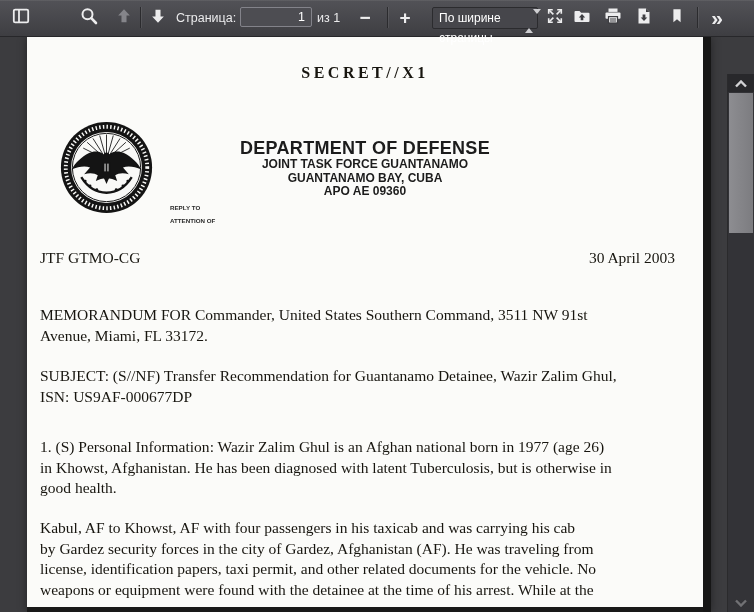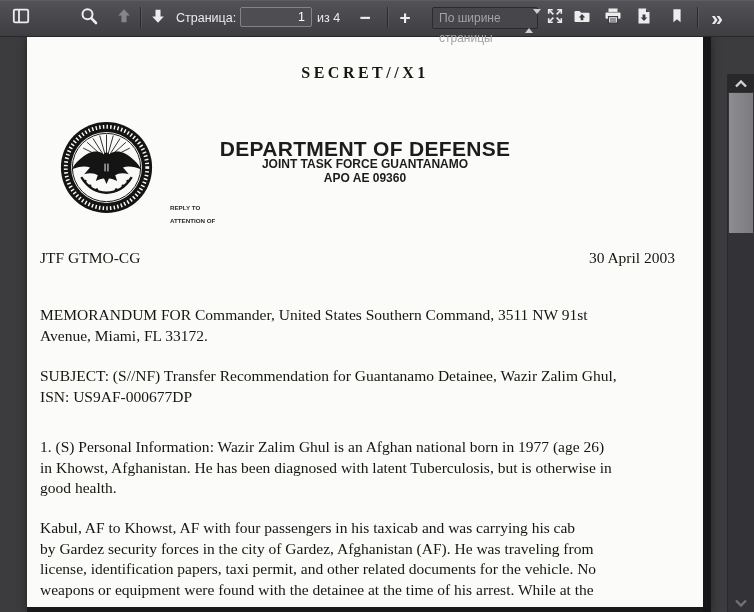--- a/index.html
+++ b/index.html
@@ -18,21 +18,21 @@
   .tlabel{position:absolute;top:0;height:42px;line-height:36px;color:#ebebec;
           font-size:12.5px;}
   .glyphbtn{color:#ededee;font-size:19px;font-weight:bold;line-height:26px;}
   #pageInput{position:absolute;left:240px;top:7px;width:60px;height:18px;
              background:#4d4d52;border:1px solid #83838a;border-radius:2px;
              color:#ffffff;font-size:12.5px;text-align:right;
              padding:0 6px 0 4px;outline:none;
              font-family:"Liberation Sans",sans-serif;}
   .zoom-select{position:absolute;left:432px;top:7px;width:106px;height:22px;
                box-sizing:border-box;background:#46464b;border:1px solid #2b2b2e;
-               border-radius:2px;color:#a3a3a3;font-size:12px;line-height:20px;
+               border-radius:2px;color:#ffffff;font-size:12px;line-height:20px;
                padding-left:6px;cursor:pointer;}
   .spinner{position:absolute;right:3px;top:3px;width:9px;height:14px;}
   .spinner .up{width:0;height:0;border-left:4px solid transparent;
                border-right:4px solid transparent;border-bottom:5px solid #cfcfd2;
                margin-bottom:3px;}
   .spinner .dn{width:0;height:0;border-left:4px solid transparent;
                border-right:4px solid transparent;border-top:5px solid #cfcfd2;}
 
   
   .viewer{position:absolute;top:37px;left:0;right:0;bottom:0;background:#3c3c3f;}
@@ -41,21 +41,21 @@
         box-shadow:0 0 9px rgba(0,0,0,.4);
         font-family:"Liberation Serif",serif;color:#17150f;}
   .page-bottom-edge{position:absolute;left:0;bottom:0;width:100%;height:5px;
         background:#191919;}
 
   .classification{position:absolute;top:27px;left:0;width:100%;text-align:center;
         font-weight:bold;font-size:16px;letter-spacing:3.5px;}
   .seal{position:absolute;left:31px;top:82px;width:97px;height:97px;}
   .letterhead{position:absolute;left:0;top:102px;width:100%;text-align:center;
         font-family:"Liberation Sans",sans-serif;font-weight:bold;color:#1c1c1c;}
-  .lh1{font-size:21px;line-height:19px;letter-spacing:.3px;}
+  .lh1{font-size:18px;line-height:19px;letter-spacing:.3px;}
   .lhs{font-size:12px;line-height:13.5px;}
   .replyto{position:absolute;left:143px;top:164px;
         font-family:"Liberation Sans",sans-serif;font-weight:bold;font-size:10px;
         line-height:21px;color:#2a2a2a;transform:scale(.62);transform-origin:0 0;}
   .office-row{position:absolute;top:212px;left:13px;right:28px;display:flex;
         justify-content:space-between;font-size:15.5px;}
   .block{position:absolute;left:13px;right:0;font-size:15.5px;}
   .block .ln{line-height:20.5px;white-space:nowrap;}
   #memoBlock{top:268px;} #subjectBlock{top:329px;}
   #para1Block{top:400px;} #para2Block{top:481px;}
@@ -109,21 +109,21 @@
       <svg width="18" height="18" viewBox="0 0 20 20">
           <path d="M10 17.5 L3.5 10.5 H7.2 V3 H12.8 V10.5 H16.5 Z" fill="#ededee"></path>
         </svg>
     </span>
   </div>
 
   <span class="tlabel" style="left:176px">Страница:</span>
 
   <input id="pageInput" value="1" style="">
 
-  <span class="tlabel" style="left:317px">из 4</span>
+  <span class="tlabel" style="left:317px">из 1</span>
 
   <div class="tbtn glyphbtn" style="left:352px">−</div>
 
   <div class="tsep" style="left:387px"></div>
 
   <div class="tbtn glyphbtn" style="left:392px">+</div>
 
   <div class="zoom-select">
     <span>По ширине страницы</span>
     <span class="spinner">
@@ -226,20 +226,21 @@
         <circle cx="40" cy="73" r="1.5" fill="#141414"></circle>
           <circle cx="60" cy="73" r="1.5" fill="#141414"></circle>
         <circle cx="67" cy="69" r="1.5" fill="#141414"></circle>
           <circle cx="72" cy="64" r="1.5" fill="#141414"></circle>
       </svg>
     </span>
 
     <div class="letterhead">
       <div class="lh1">DEPARTMENT OF DEFENSE</div>
       <div class="lhs">JOINT TASK FORCE GUANTANAMO</div>
+      <div class="lhs">GUANTANAMO BAY, CUBA</div>
       <div class="lhs">APO AE 09360</div>
     </div>
 
     <div class="replyto">
       <div>REPLY TO</div>
       <div>ATTENTION OF</div>
     </div>
 
     <div class="office-row">
       <span>JTF GTMO-CG</span>

